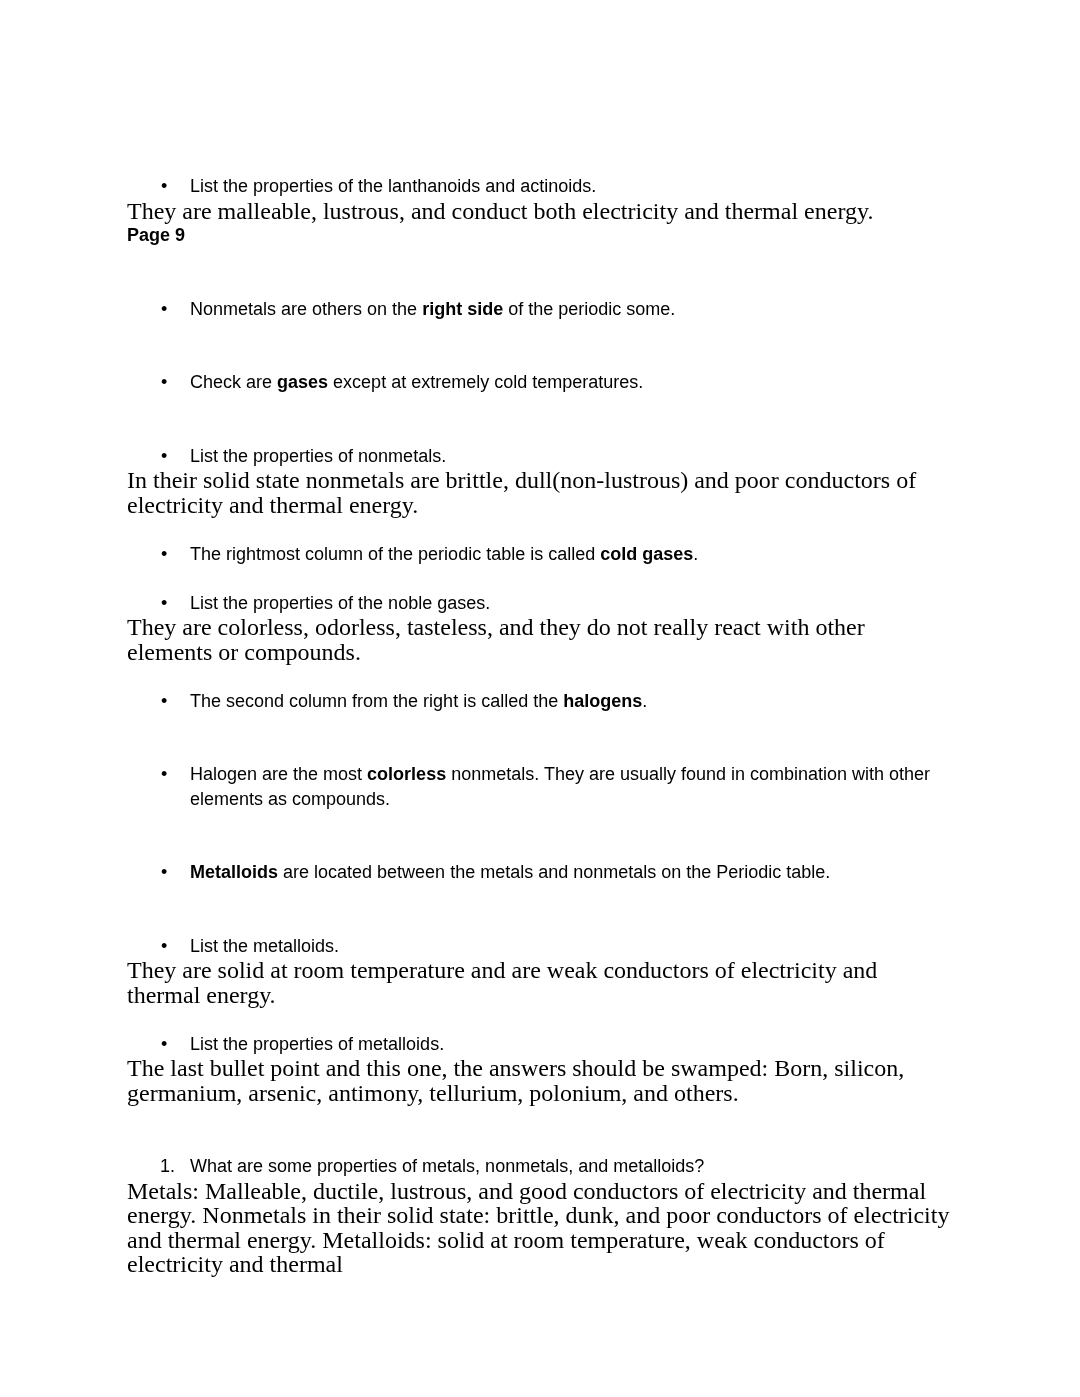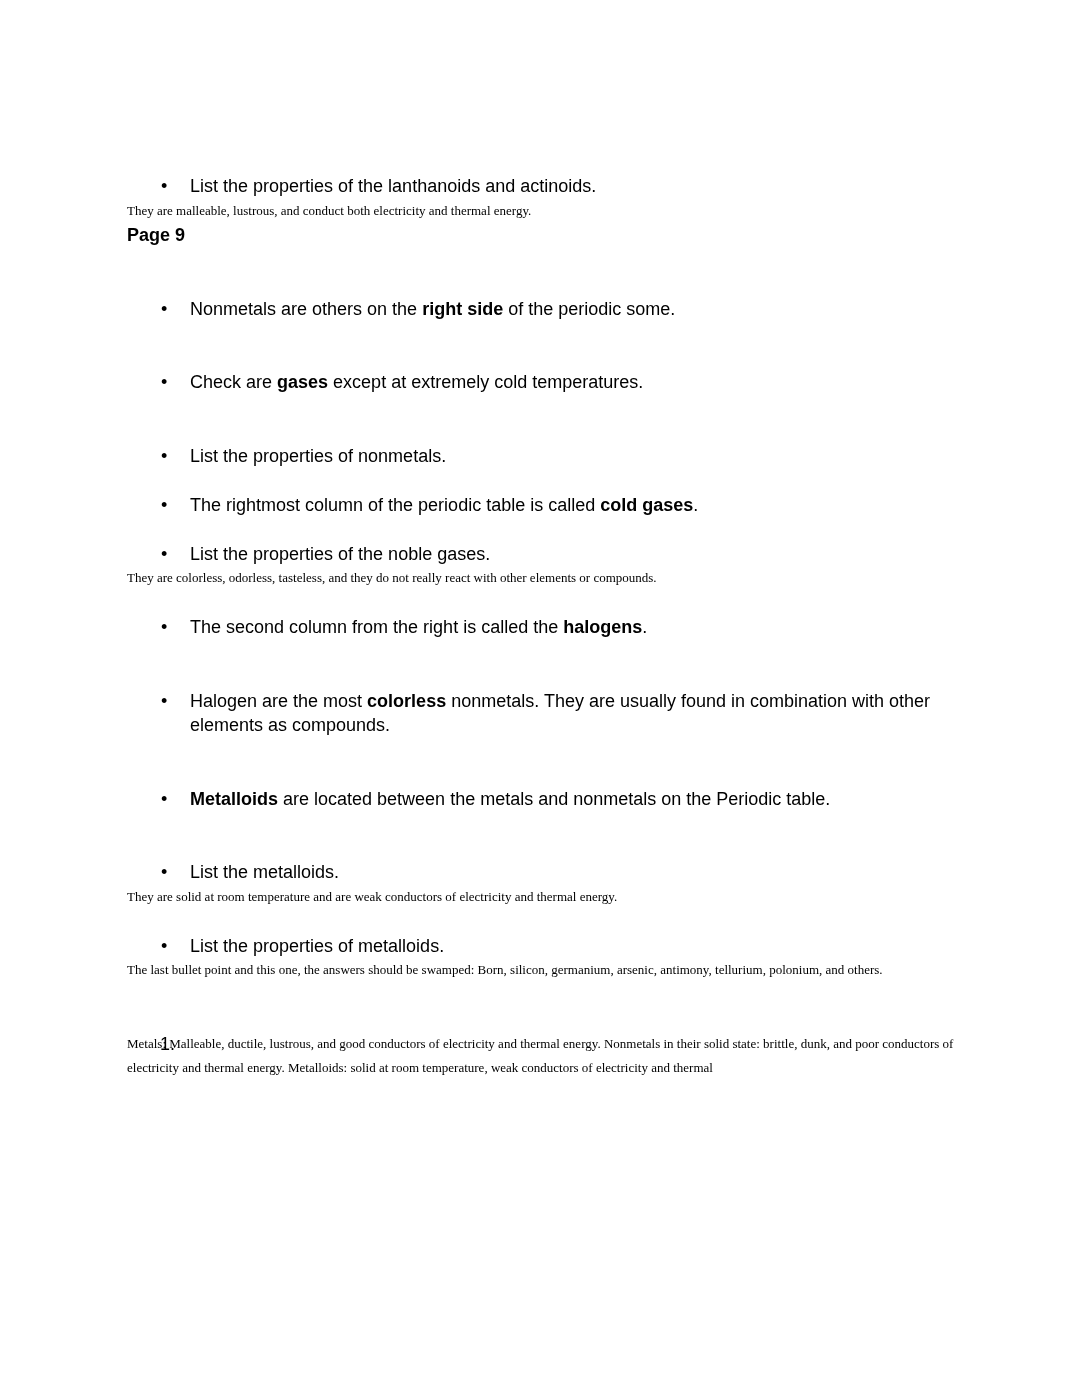--- a/index.html
+++ b/index.html
@@ -19,21 +19,21 @@
     padding: 174px 126px 60px 127px;
     background: #ffffff;
   }
   .block {
     margin: 0;
     line-height: 24.5px;
     word-spacing: normal;
   }
   .answer {
     font-family: "Liberation Serif", serif;
-    font-size: 13px;
+    font-size: 24px;
   }
   .bullet, .numbered, .heading {
     font-family: "Liberation Sans", sans-serif;
     font-size: 18px;
   }
   .heading { font-weight: 700; }
   .bullet, .numbered {
     position: relative;
     padding-left: 63px;
   }
@@ -53,26 +53,27 @@
 <body>
 
 <div class="doc-page">
   <div id="doc-content">
       <p class="block bullet gap-0"><span class="marker">•</span><span>List the properties of the lanthanoids and actinoids.</span></p>
       <p class="block answer gap-0"><span>They are malleable, lustrous, and conduct both electricity and thermal energy.</span></p>
       <p class="block heading gap-0"><span class="seg-bold">Page 9</span></p>
       <p class="block bullet gap-2"><span class="marker">•</span><span>Nonmetals are others on the </span><span class="seg-bold">right side</span><span> of the periodic some.</span></p>
       <p class="block bullet gap-2"><span class="marker">•</span><span>Check are </span><span class="seg-bold">gases</span><span> except at extremely cold temperatures.</span></p>
       <p class="block bullet gap-2"><span class="marker">•</span><span>List the properties of nonmetals.</span></p>
+      <p class="block answer gap-0"><span>In their solid state nonmetals are brittle, dull(non-lustrous) and poor conductors of electricity and thermal energy.</span></p>
       <p class="block bullet gap-1"><span class="marker">•</span><span>The rightmost column of the periodic table is called </span><span class="seg-bold">cold gases</span><span>.</span></p>
       <p class="block bullet gap-1"><span class="marker">•</span><span>List the properties of the noble gases.</span></p>
       <p class="block answer gap-0"><span>They are colorless, odorless, tasteless, and they do not really react with other elements or compounds.</span></p>
       <p class="block bullet gap-1"><span class="marker">•</span><span>The second column from the right is called the </span><span class="seg-bold">halogens</span><span>.</span></p>
       <p class="block bullet gap-2"><span class="marker">•</span><span>Halogen are the most </span><span class="seg-bold">colorless</span><span> nonmetals. They are usually found in combination with other elements as compounds.</span></p>
       <p class="block bullet gap-2"><span class="marker">•</span><span class="seg-bold">Metalloids</span><span> are located between the metals and nonmetals on the Periodic table.</span></p>
       <p class="block bullet gap-2"><span class="marker">•</span><span>List the metalloids.</span></p>
       <p class="block answer gap-0"><span>They are solid at room temperature and are weak conductors of electricity and thermal energy.</span></p>
       <p class="block bullet gap-1"><span class="marker">•</span><span>List the properties of metalloids.</span></p>
       <p class="block answer gap-0"><span>The last bullet point and this one, the answers should be swamped: Born, silicon, germanium, arsenic, antimony, tellurium, polonium, and others.</span></p>
-      <p class="block numbered gap-2"><span class="marker">1.</span></p>
+      <p class="block numbered gap-2"><span class="marker">1.</span><span>What are some properties of metals, nonmetals, and metalloids?</span></p>
       <p class="block answer gap-0"><span>Metals: Malleable, ductile, lustrous, and good conductors of electricity and thermal energy. Nonmetals in their solid state: brittle, dunk, and poor conductors of electricity and thermal energy. Metalloids: solid at room temperature, weak conductors of electricity and thermal</span></p>
     </div>
 </div>
 
 </body></html>

